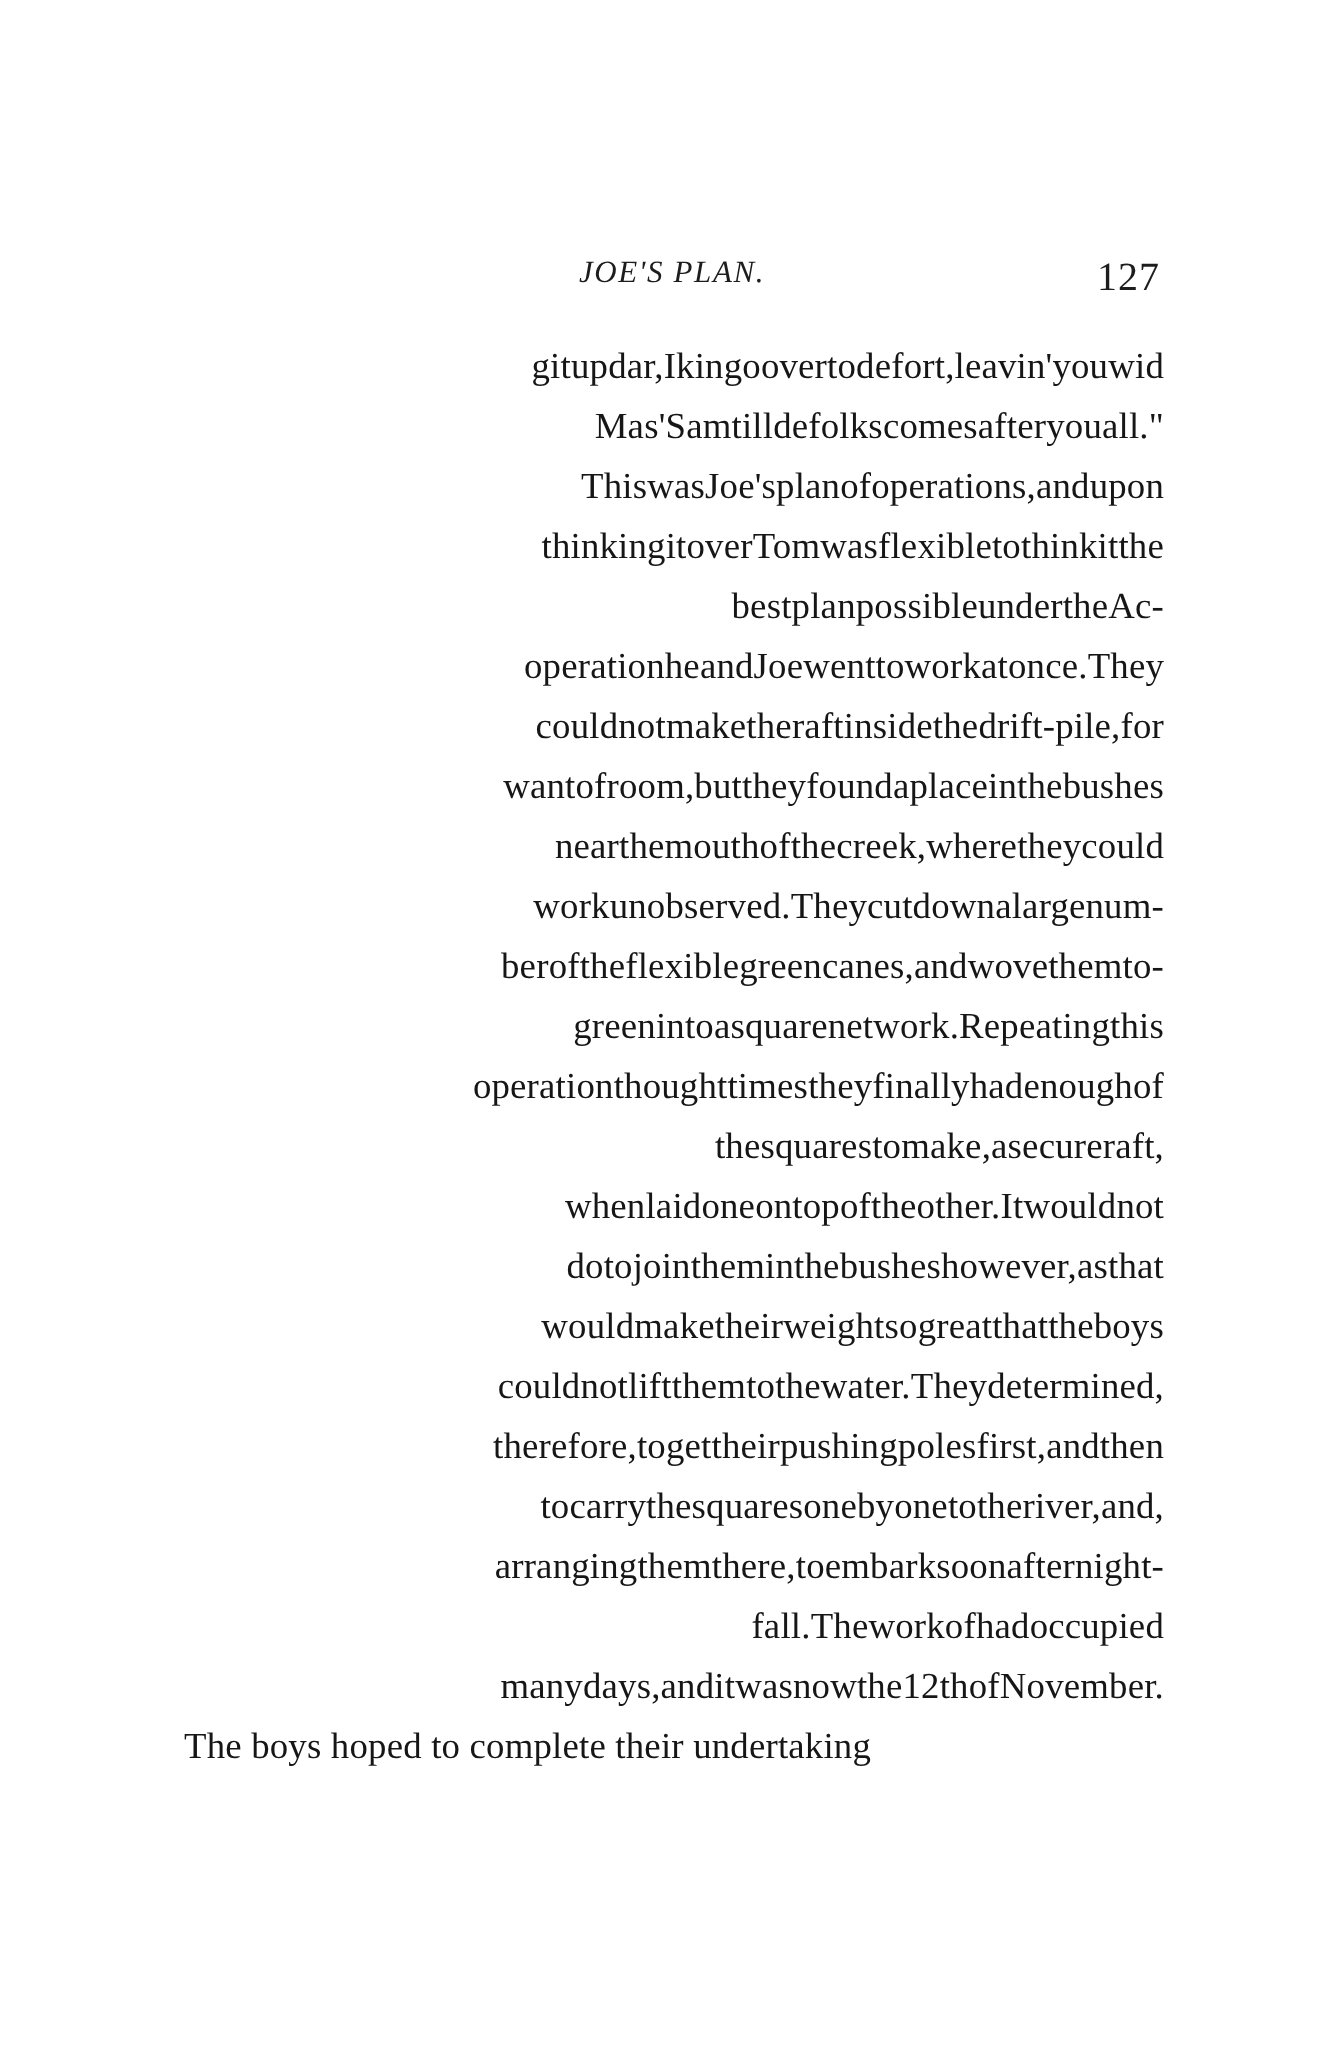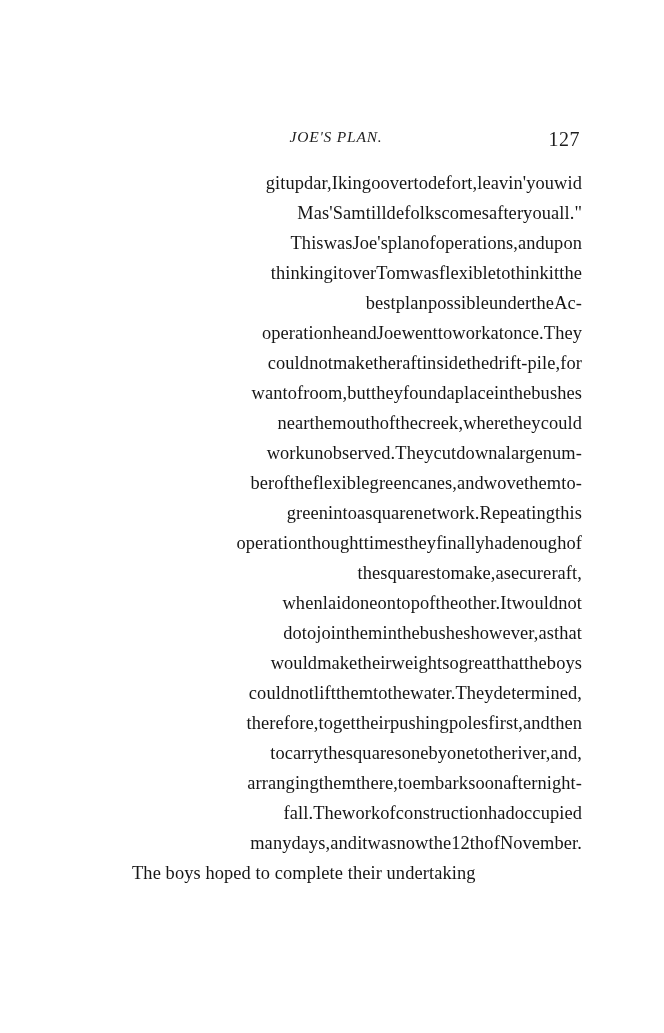--- a/index.html
+++ b/index.html
@@ -64,21 +64,20 @@
   .line.justify {
     display: flex;
     justify-content: flex-end;
   }
   .line.justify > span {
     display: inline-block;
     white-space: pre;
   }
   .line.last {
     display: block;
-    margin-left: 40px;
   }
   .word {
     display: inline-block;
   }
 </style>
 </head>
 <body>
 
 <div class="page">
 
@@ -321,21 +320,20 @@
         <span class="word">embark</span>
         <span class="word">soon</span>
         <span class="word">after</span>
         <span class="word">night-</span>
       </div>
       <div class="line justify">
         <span class="word">fall.</span>
         <span class="word">The</span>
         <span class="word">work</span>
         <span class="word">of</span>
-        <span class="word">construction</span>
         <span class="word">had</span>
         <span class="word">occupied</span>
       </div>
       <div class="line justify">
         <span class="word">many</span>
         <span class="word">days,</span>
         <span class="word">and</span>
         <span class="word">it</span>
         <span class="word">was</span>
         <span class="word">now</span>

